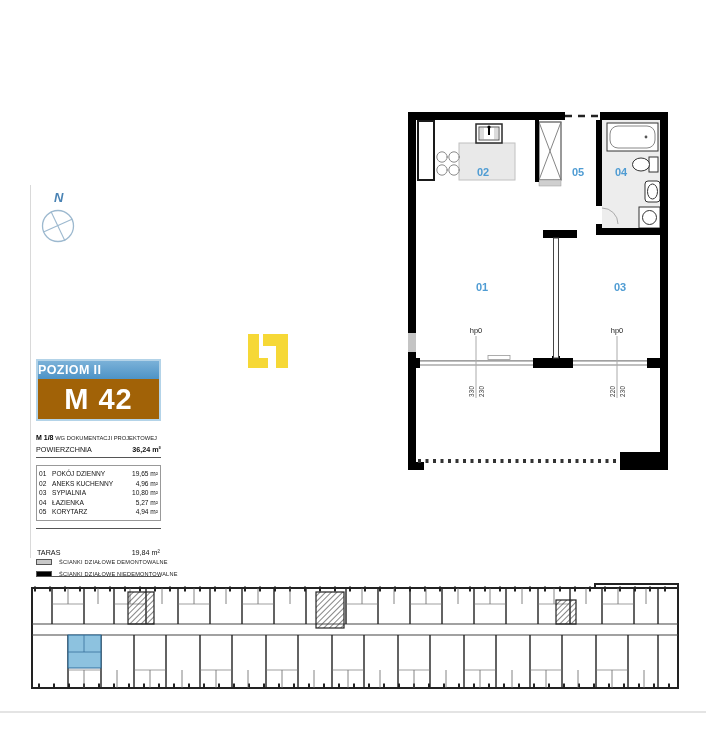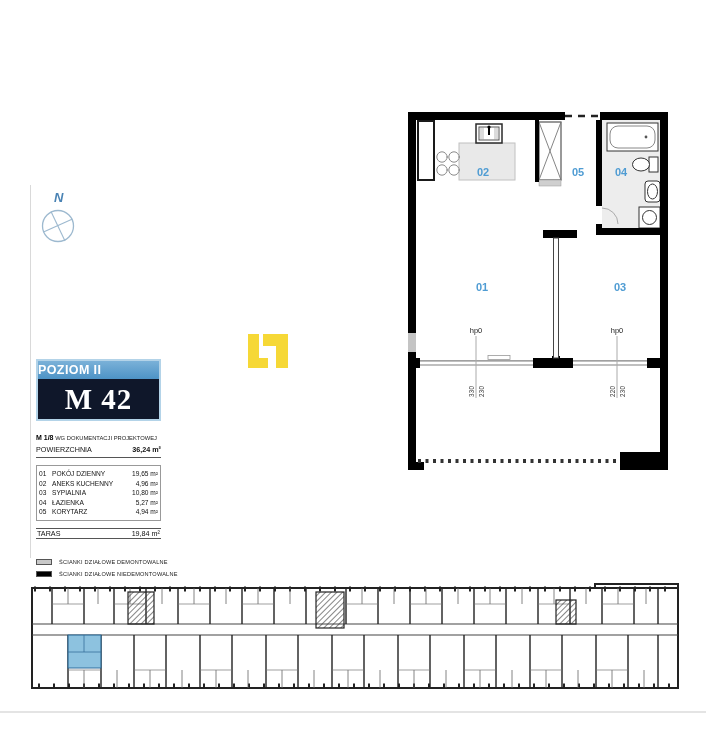--- a/index.html
+++ b/index.html
@@ -9,33 +9,33 @@
   .vline{left:30px;top:185px;width:1px;height:373px;background:#d9d9d9;}
   .hline-bottom{left:0;top:711px;width:706px;height:2px;background:#e4e4e4;}
 
   
   .card{left:36px;top:359px;width:125px;}
   .card-head{background:#b3d3e8;padding:2px;}
   .bar-level{height:18px;line-height:18px;color:#fff;font-weight:bold;
              font-size:12.5px;letter-spacing:.4px;
              background:linear-gradient(#7ab1d8,#4d93c6);}
   .bar-unit{height:40px;line-height:40px;text-align:center;color:#fff;font-weight:bold;
-            font-size:29px;letter-spacing:1px;background:#0f172a;font-family:Liberation Serif, serif;}
+            font-size:29px;letter-spacing:1px;background:#a16207;}
   .doc-note{margin-top:13px;font-size:5.8px;color:#222;white-space:nowrap;}
   .doc-note b{font-size:7px;color:#000;}
   .area-row{margin-top:4px;display:flex;justify-content:space-between;align-items:flex-end;
             font-size:7.2px;color:#111;border-bottom:1px solid #555;padding-bottom:3px;gap:12px;}
   .area-row .val{font-weight:bold;}
   .rooms-box{margin-top:7px;border:1px solid #999;padding:3px 2px;}
   .room-row{display:flex;font-size:6.6px;color:#111;line-height:9.6px;}
   .room-row .no{width:13px;}
   .room-row .nm{flex:1;}
   .room-row .ar{text-align:right;}
   .taras-row{margin-top:7px;border-top:1px solid #555;border-bottom:1px solid #555;
-             padding:0 1px;display:flex;justify-content:space-between;font-size:7.2px;color:#111;}
+             padding:19px 1px;display:flex;justify-content:space-between;font-size:7.2px;color:#111;}
 
   
   .legend{left:36px;top:559px;}
   .leg-row{display:flex;align-items:center;margin-bottom:6px;}
   .leg-swatch{width:16px;height:6px;margin-right:7px;border:1px solid #555;box-sizing:border-box;}
   .leg-swatch.gray{background:#c8c8c8;}
   .leg-swatch.black{background:#000;}
   .leg-label{font-size:5.6px;color:#222;letter-spacing:.2px;}
 
   svg text{font-family:"Liberation Sans",sans-serif;}

